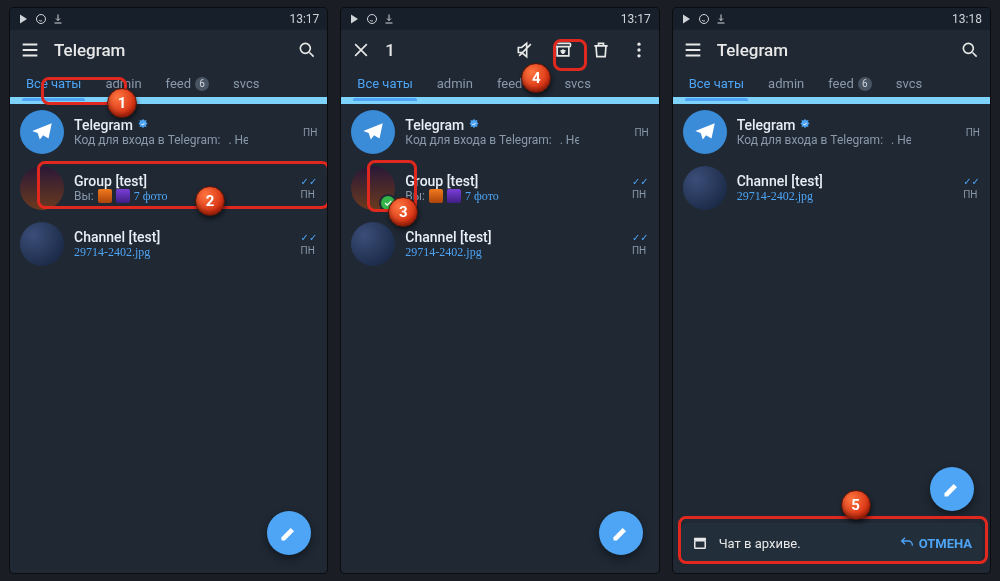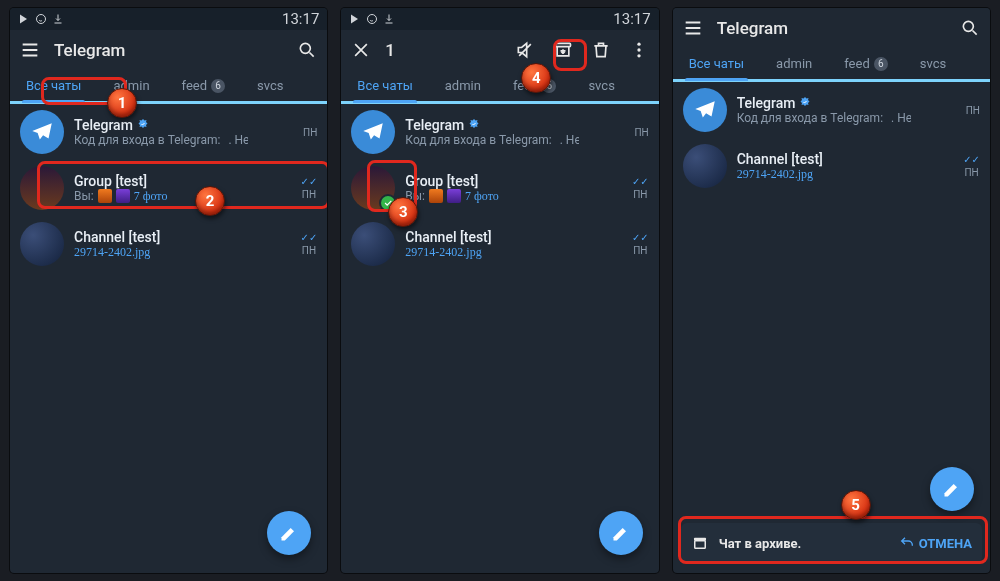--- a/index.html
+++ b/index.html
@@ -24,42 +24,42 @@
     font-size: 13px;
     box-shadow: 0 0 0 1px #0a0c0f;
   }
   .statusbar {
     height: 22px;
     background: #17202a;
     display: flex;
     align-items: center;
     justify-content: space-between;
     padding: 0 8px;
-    font-size: 15px;
+    font-size: 12px;
     color: #d0d4d9;
   }
   .status-left { display: flex; gap: 5px; align-items: center; }
   .status-left svg, .status-left span { width: 12px; height: 12px; }
   .appbar {
     height: 40px;
     background: #1f2833;
     display: flex;
     align-items: center;
     padding: 0 8px;
     gap: 12px;
   }
   .appbar .icon-btn { width: 24px; height:24px; display:flex; align-items:center; justify-content:center; cursor:pointer; }
   .appbar .title { font-size: 17px; font-weight: 500; flex:1; }
   .tabs {
     height: 34px;
     display: flex;
     align-items: center;
     padding: 0 4px;
-    border-bottom: 3px solid #7dd3fc;
-    gap: 8px;
+    border-bottom: 7px solid #7dd3fc;
+    gap: 0;
   }
   .tab {
     padding: 0 12px;
     height: 34px;
     display: flex;
     align-items: center;
     font-size: 13px;
     color: #8a99aa;
     position: relative;
     gap:4px;
@@ -99,36 +99,36 @@
   .check-overlay svg { width:10px; height:10px; }
   .chat-body { flex:1; min-width:0; }
   .chat-title-row { display:flex; align-items:center; gap:4px; }
   .chat-title { font-size:14px; font-weight:500; color:#e8eef5; white-space:nowrap; overflow:hidden; text-overflow:ellipsis;}
   .verified svg { width:12px; height:12px; }
   .chat-sub { font-size:12px; color:#8a99aa; display:flex; align-items:center; gap:4px; white-space:nowrap; overflow:hidden; text-overflow:ellipsis;}
   .chat-sub .link { color:#4ea4f5;font-family:Liberation Serif, serif; }
   .chat-sub .mini { width:14px; height:14px; border-radius:2px; display:inline-block;}
   .mini.orange{ background:linear-gradient(#f07a1f,#ac4309);}
   .mini.purple{ background:linear-gradient(#7a3ed8,#3f1e85);}
-  .chat-meta { display:flex; flex-direction:column; align-items:center; gap:2px; font-size:10px; color:#8a99aa;margin-left:45px; }
+  .chat-meta { display:flex; flex-direction:column; align-items:flex-start; gap:2px; font-size:10px; color:#8a99aa;margin-left:45px; }
   .chat-meta .dbl { color:#4ea4f5; }
   .fab {
     position:absolute; right:16px; bottom:18px;
     width:44px; height:44px; border-radius:50%; background:#4ea4f5;
     display:flex; align-items:center; justify-content:center;
     box-shadow:0 4px 8px rgba(0,0,0,.4); cursor:pointer;
   }
   .fab svg{ width:20px; height:20px;}
   .snackbar{
     position:absolute; left:8px; right:8px; bottom:10px;
     height:40px; background:#232e3b; border-radius:6px;
     display:flex; align-items:center; padding:0 10px; gap:10px;
     font-size:13px;
   }
-  .snackbar .grow{flex:1;font-weight:bold;}
+  .snackbar .grow{flex:1;}
   .snackbar .undo{ color:#4ea4f5; font-weight:700; display:flex; align-items:center; gap:4px; cursor:pointer;}
   
   .h-box { position:absolute; border:3px solid #e0281e; border-radius:8px; pointer-events:none;}
   .marker{
     position:absolute; width:30px; height:30px; border-radius:50%;
     background: radial-gradient(circle at 35% 30%, #ff7640, #d52e10 70%);
     border:1px solid #5a1406;
     color:#fff; font-weight:700; font-size:15px;
     display:flex; align-items:center; justify-content:center;
     box-shadow: 1px 3px 4px rgba(0,0,0,.5), inset 0 -3px 4px rgba(0,0,0,.35);
@@ -410,20 +410,35 @@
       </svg>
   </div>
 
   <div class="h-box" style="left:26px; top:152px; width:50px; height:52px;"></div>
   <div class="h-box" style="left:212px; top:31px; width:34px; height:32px;"></div>
   <div class="marker" style="left:47px; top:189px;">3</div>
   <div class="marker" style="left:180px; top:55px;">4</div>
 </div>
 
 <div class="phone">
+  <div class="statusbar">
+    <div class="status-left">
+      <svg viewBox="0 0 24 24" fill="#d0d4d9">
+          <path d="M4 3l14 9L4 21V3z"></path>
+        </svg>
+      <svg viewBox="0 0 24 24" fill="#d0d4d9">
+          <circle cx="12" cy="12" r="9" fill="none" stroke="#d0d4d9" stroke-width="2"></circle>
+          <path d="M8 14c1 2 4 3 6 1" stroke="#d0d4d9" stroke-width="2" fill="none"></path>
+        </svg>
+      <svg viewBox="0 0 24 24" fill="none" stroke="#d0d4d9" stroke-width="2">
+          <path d="M12 3v12m0 0l-4-4m4 4l4-4M5 20h14"></path>
+        </svg>
+    </div>
+    <span>13:18</span>
+  </div>
 
   <div class="appbar">
     <div class="icon-btn">
       <svg viewBox="0 0 24 24" width="22" height="22" fill="none" stroke="#e8e8e8" stroke-width="2">
           <path d="M4 6h16M4 12h16M4 18h16"></path>
         </svg>
     </div>
     <div class="title">Telegram</div>
     <div class="icon-btn">
       <svg viewBox="0 0 24 24" width="20" height="20" fill="none" stroke="#e8e8e8" stroke-width="2">

